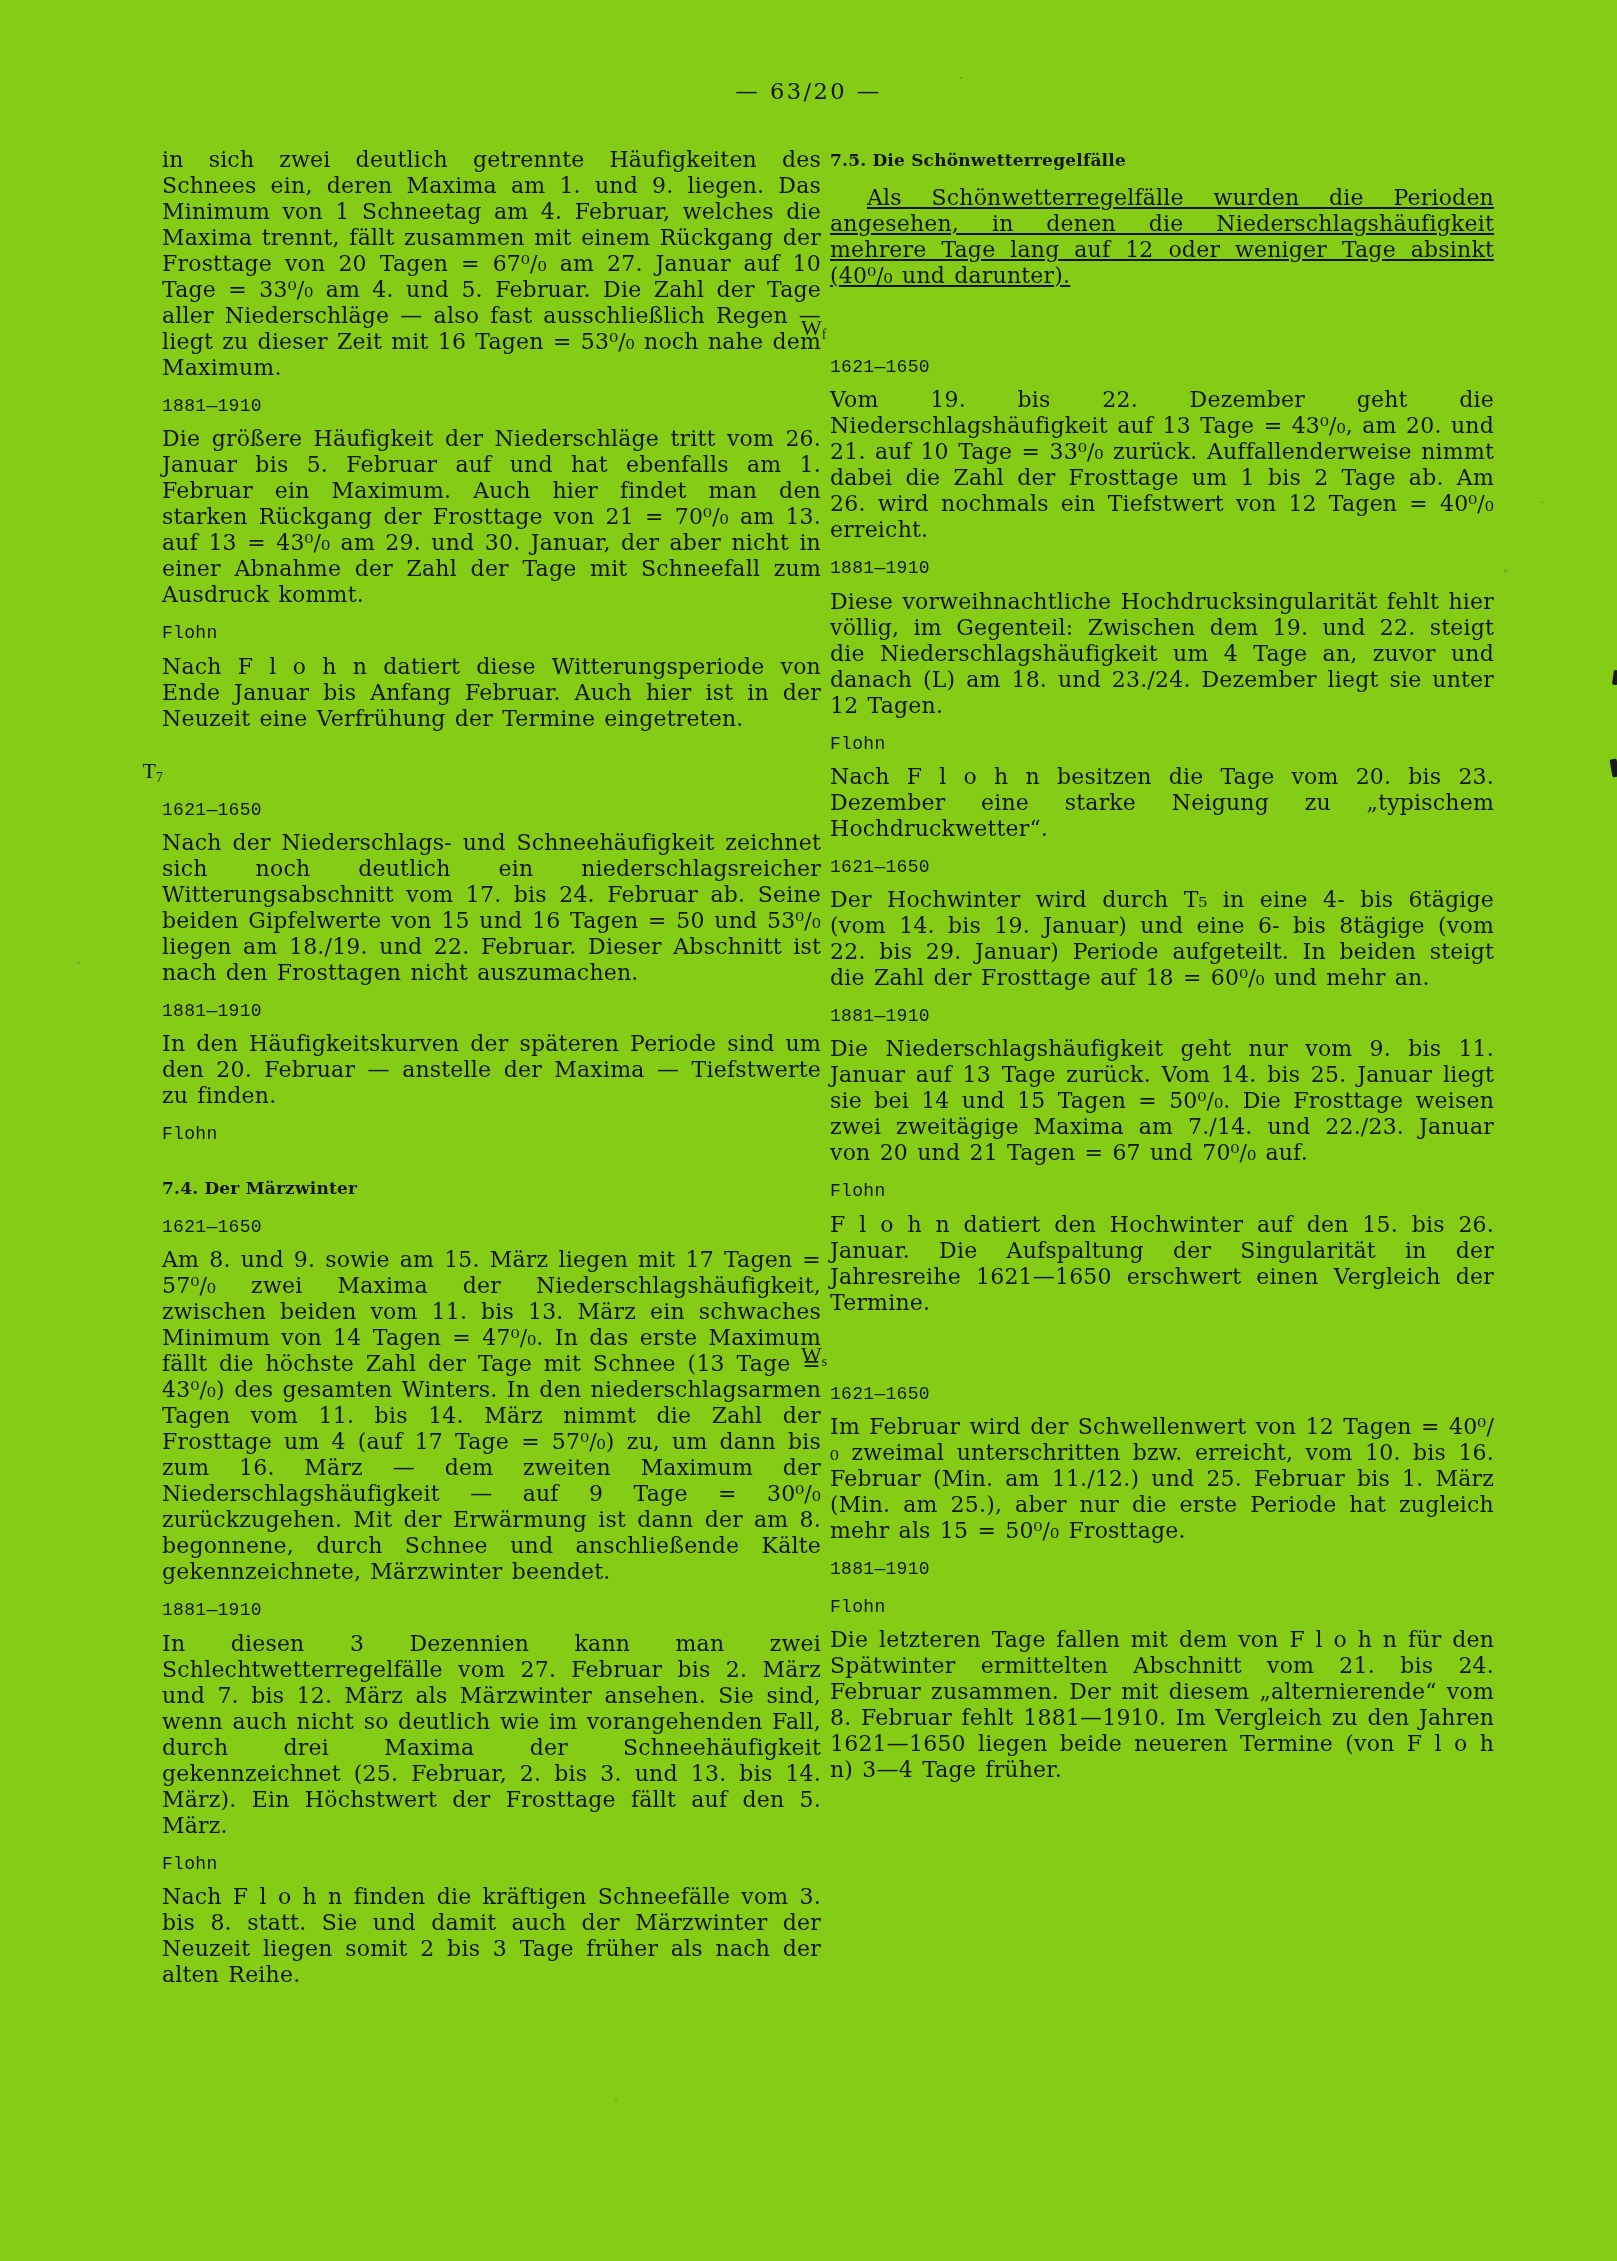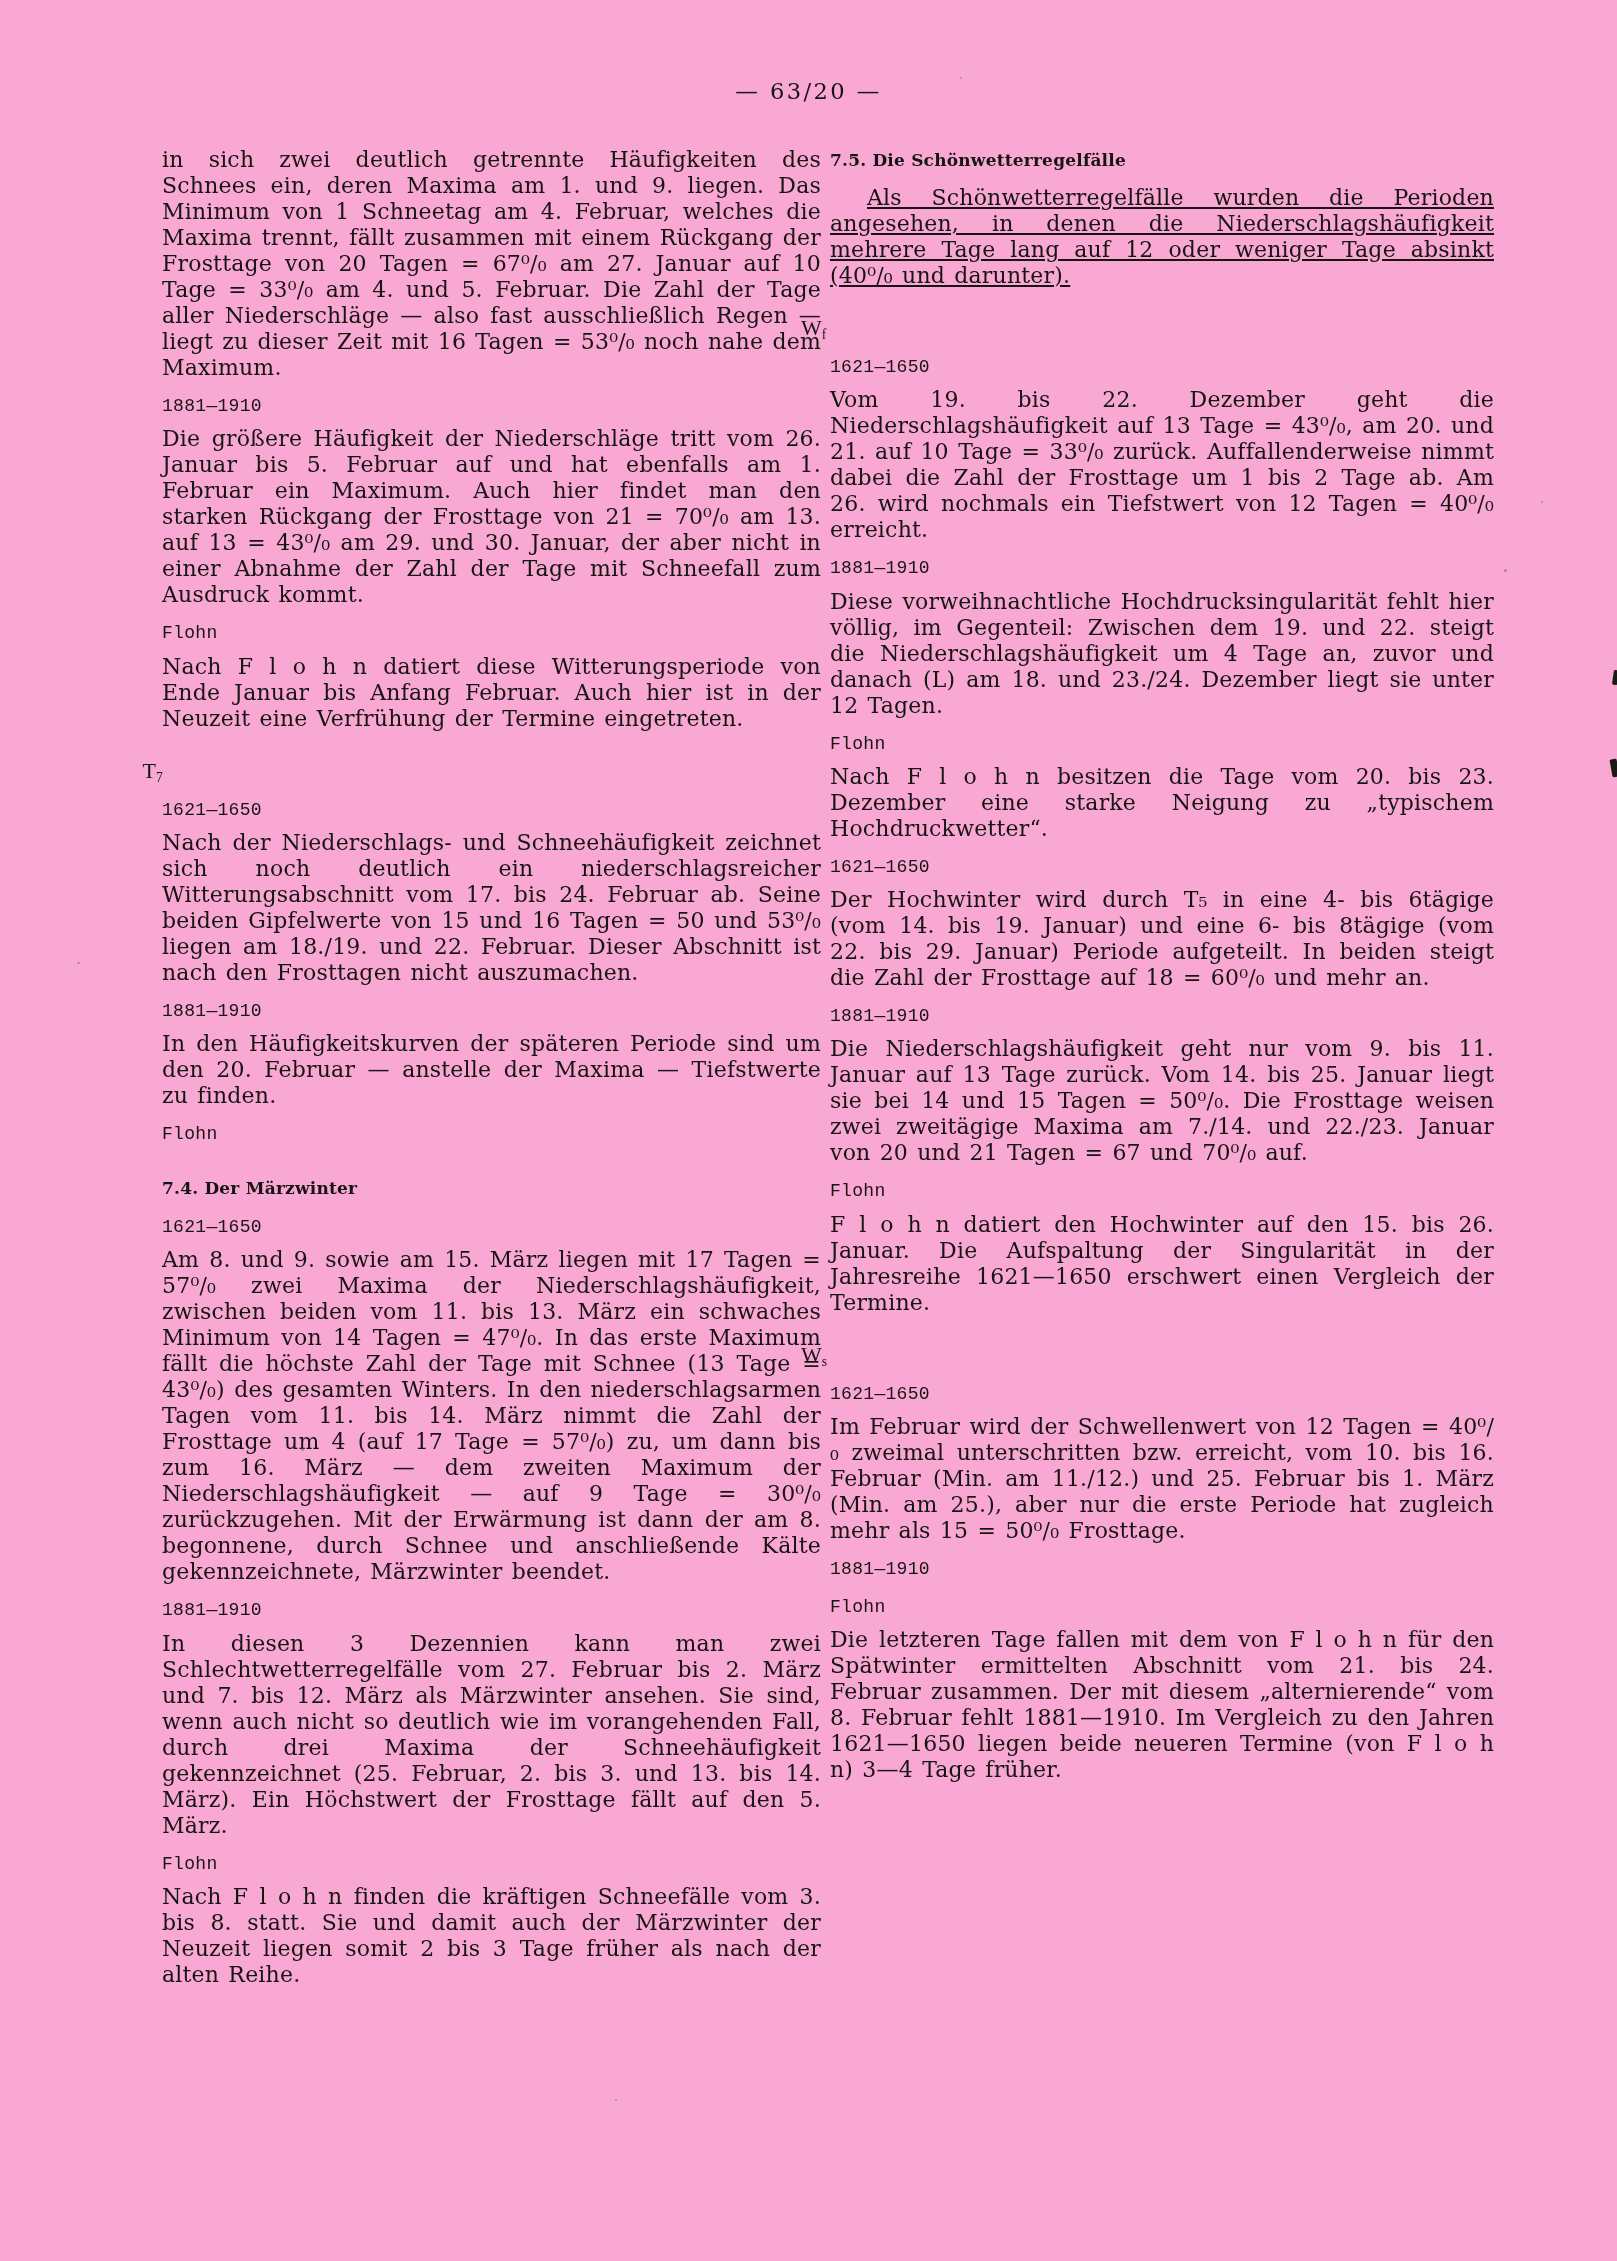--- a/index.html
+++ b/index.html
@@ -1,21 +1,21 @@
 <!DOCTYPE html>
 <html lang="de" style="font-size:13px"><head>
 <meta charset="utf-8">
 <style>
   html, body { margin: 0; padding: 0; background: #e8e8e4; }
   .page {
     position: relative;
     width: 1617px;
     height: 2261px;
     margin: 0 auto;
-    background: #f9a8d4;
+    background: #84cc16;
     overflow: hidden;
     font-family: "DejaVu Serif", "Liberation Serif", serif;
     color: #171513;
   }
   .pagenum {
     position: absolute;
     top: 78px;
     left: 0;
     width: 1617px;
     text-align: center;

